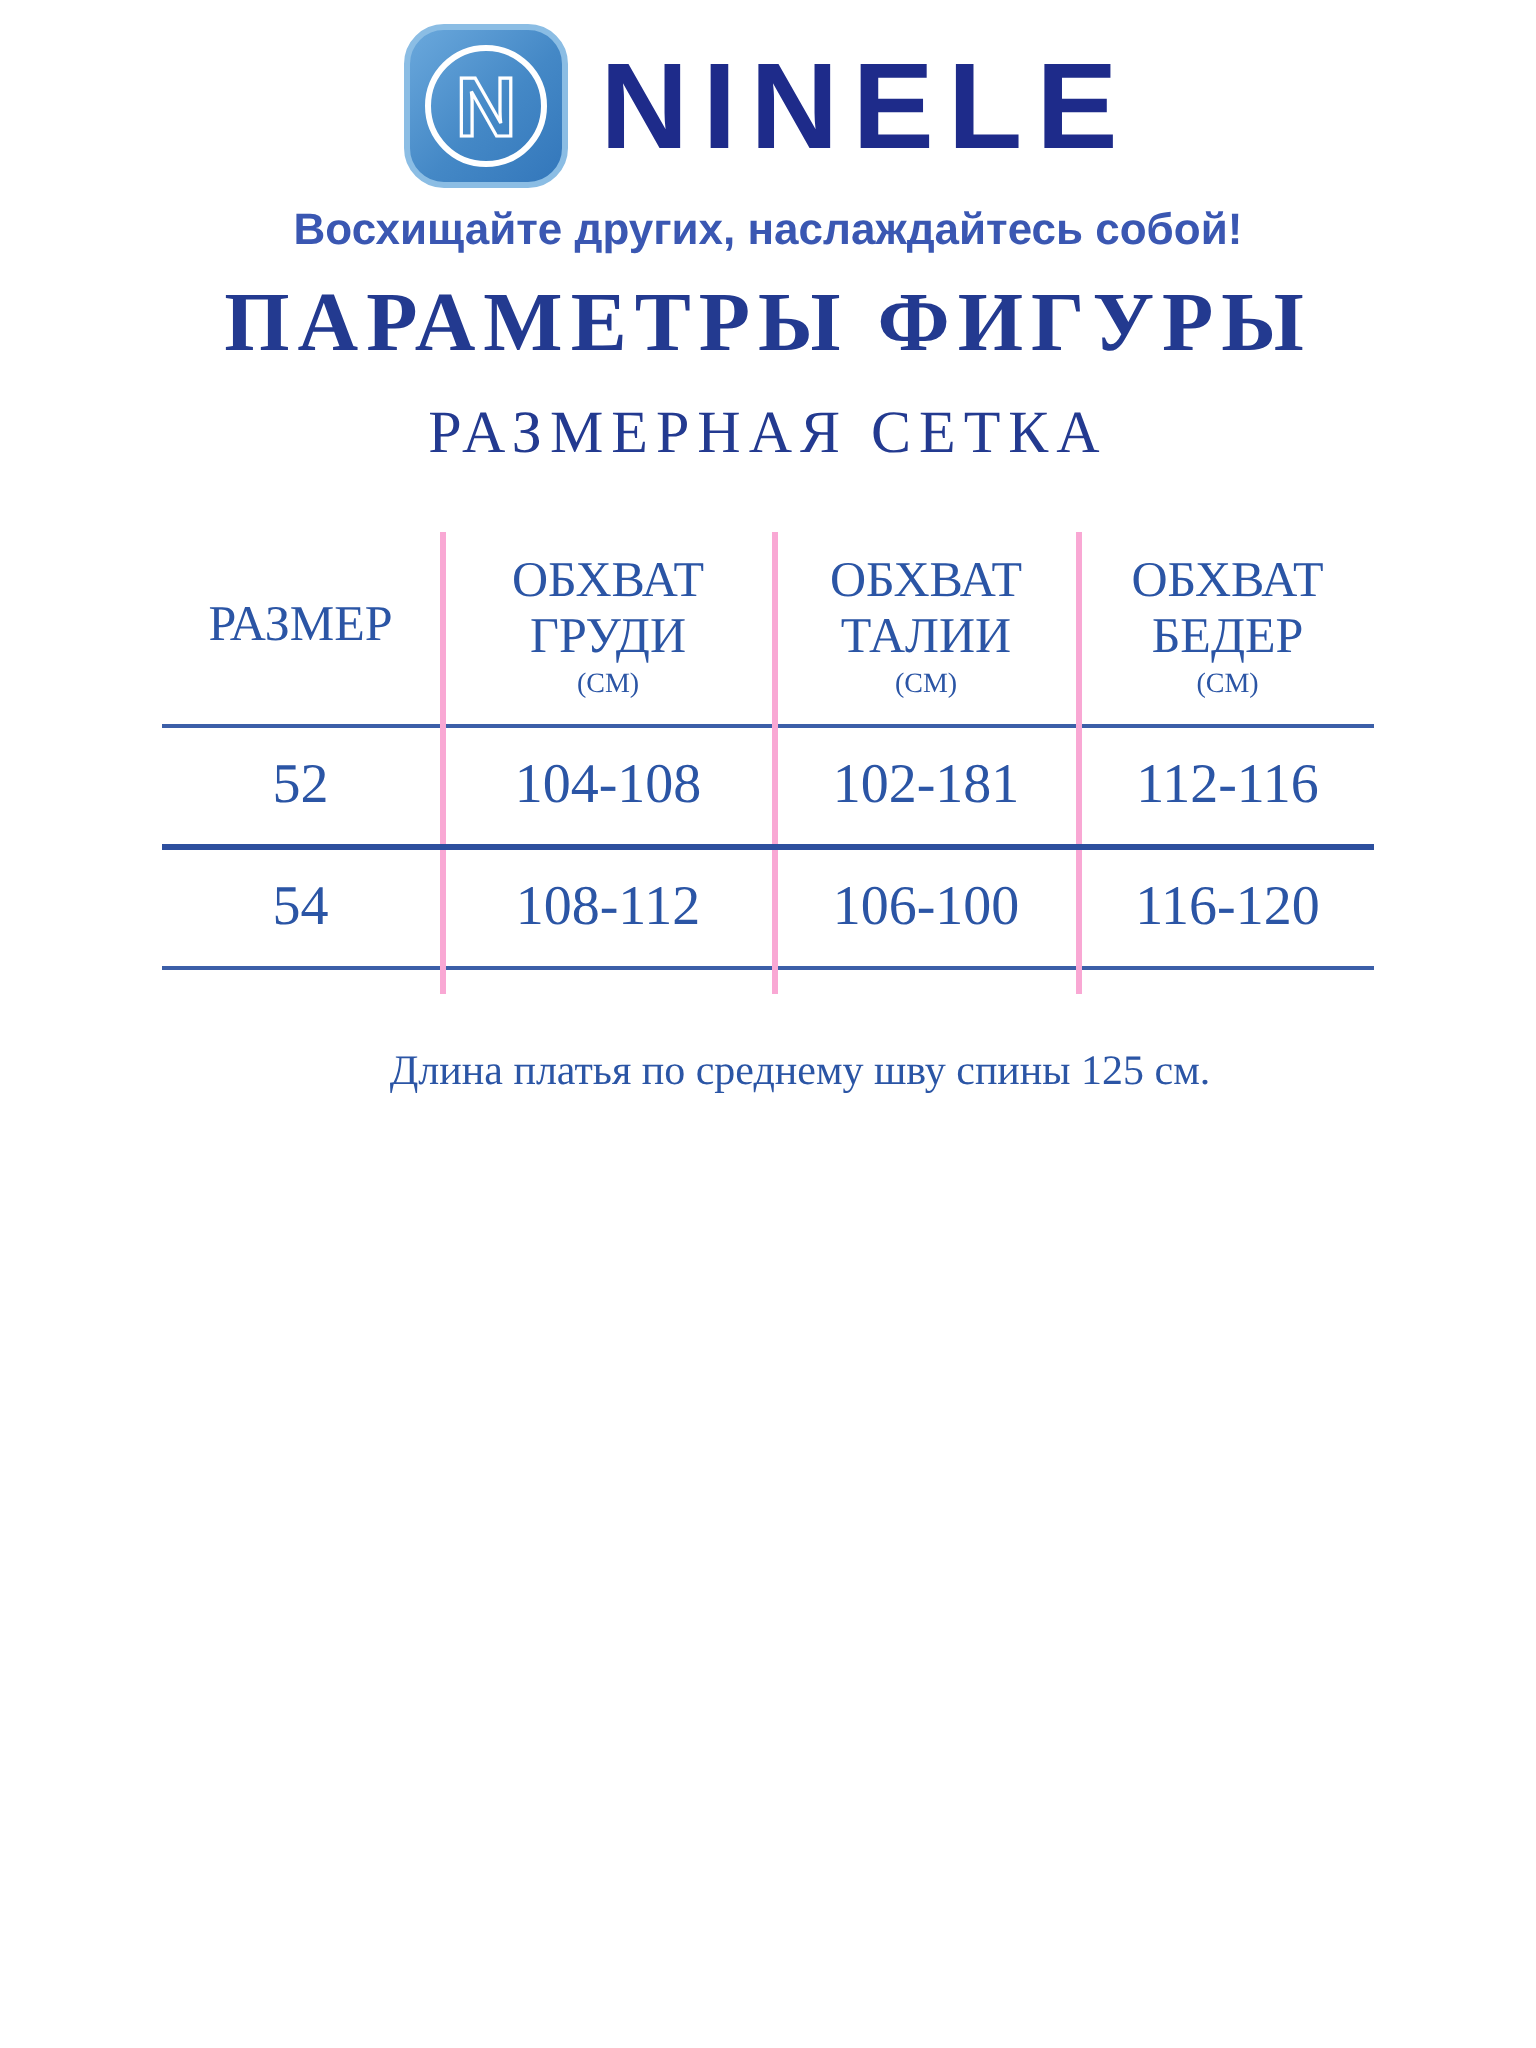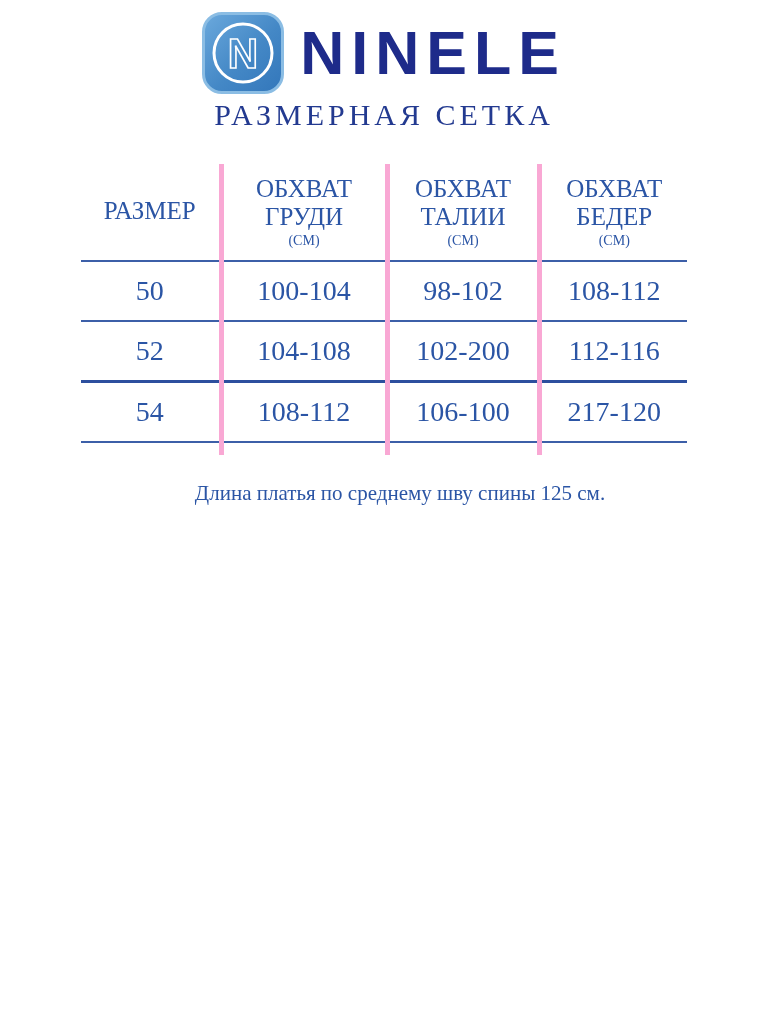--- a/index.html
+++ b/index.html
@@ -27,37 +27,37 @@
     font-family:"Liberation Sans", sans-serif; font-weight:bold;
     font-size:22px; color:#3a57b2;
   }
   
   .title {
     text-align:center; margin-top:12px;
     font-weight:bold; font-size:42px; line-height:1.05;
     letter-spacing:4px; color:#233a90;
   }
   .subtitle {
-    text-align:center; margin-top:4px;
+    text-align:center; margin-top:16px;
     font-size:30px; letter-spacing:4px; color:#233a90;
   }
   
   table.size-table {
     border-collapse:collapse; table-layout:fixed;
     width:606px; margin:32px auto 0;
   }
   .size-table col.c1 { width:140px; }
   .size-table col.c2 { width:166px; }
   .size-table col.c3 { width:152px; }
   .size-table col.c4 { width:148px; }
   .size-table th, .size-table td {
     text-align:center; vertical-align:middle;
     font-weight:normal; color:#2b55a5; padding:0;
   }
-  .size-table .vline { border-left:5px solid #f9a8d4; }
+  .size-table .vline { border-left:3px solid #f9a8d4; }
   .size-table thead th {
     height:96px; font-size:25px; line-height:1.12;
     border-bottom:2px solid #3c5fa8;
   }
   .size-table thead .unit { display:block; font-size:14px; margin-top:2px; }
   .size-table tbody td { height:58px; font-size:28px; }
   .size-table tbody tr.row td { border-bottom:2px solid #3c5fa8; }
   .size-table tbody tr.row-thick td { border-bottom:3px solid #2d4f9e; }
   .size-table tbody tr.row-last td { border-bottom:none; }
   .size-table tbody tr.spacer td { height:12px; border-bottom:none; }
@@ -75,21 +75,23 @@
   <div class="logo-row">
     <div class="brand-icon">
       <svg width="66" height="66" viewBox="0 0 66 66">
         <circle cx="33" cy="33" r="29" fill="none" stroke="#ffffff" stroke-width="3"></circle>
         <text x="33" y="48" text-anchor="middle" font-family="Liberation Sans, sans-serif" font-weight="bold" font-size="42" fill="none" stroke="#ffffff" stroke-width="1.6">N</text>
       </svg>
     </div>
     <div class="brand-name">NINELE</div>
   </div>
 
+  <div class="tagline">Восхищайте других, наслаждайтесь собой!</div>
 
+  <div class="title">ПАРАМЕТРЫ ФИГУРЫ</div>
   <div class="subtitle">РАЗМЕРНАЯ СЕТКА</div>
 
   <table class="size-table">
     <colgroup>
         <col class="c1">
         <col class="c2">
         <col class="c3">
         <col class="c4">
       </colgroup>
     <thead>
@@ -106,37 +108,31 @@
           <span>ОБХВАТ ТАЛИИ</span>
           <span class="unit">(СМ)</span>
         </th>
         <th class="vline">
           <span>ОБХВАТ БЕДЕР</span>
           <span class="unit">(СМ)</span>
         </th>
       </tr>
     </thead>
     <tbody>
-      <tr class="row">
-        <td>50</td>
-        <td class="vline">100-104</td>
-        <td class="vline">98-102</td>
-        <td class="vline">108-112</td>
-      </tr>
       <tr class="row-thick">
         <td>52</td>
         <td class="vline">104-108</td>
-        <td class="vline">102-200</td>
+        <td class="vline">102-181</td>
         <td class="vline">112-116</td>
       </tr>
       <tr class="row">
         <td>54</td>
         <td class="vline">108-112</td>
         <td class="vline">106-100</td>
-        <td class="vline">217-120</td>
+        <td class="vline">116-120</td>
       </tr>
       <tr class="spacer">
         <td></td>
         <td class="vline"></td>
         <td class="vline"></td>
         <td class="vline"></td>
       </tr>
     </tbody>
   </table>
 

